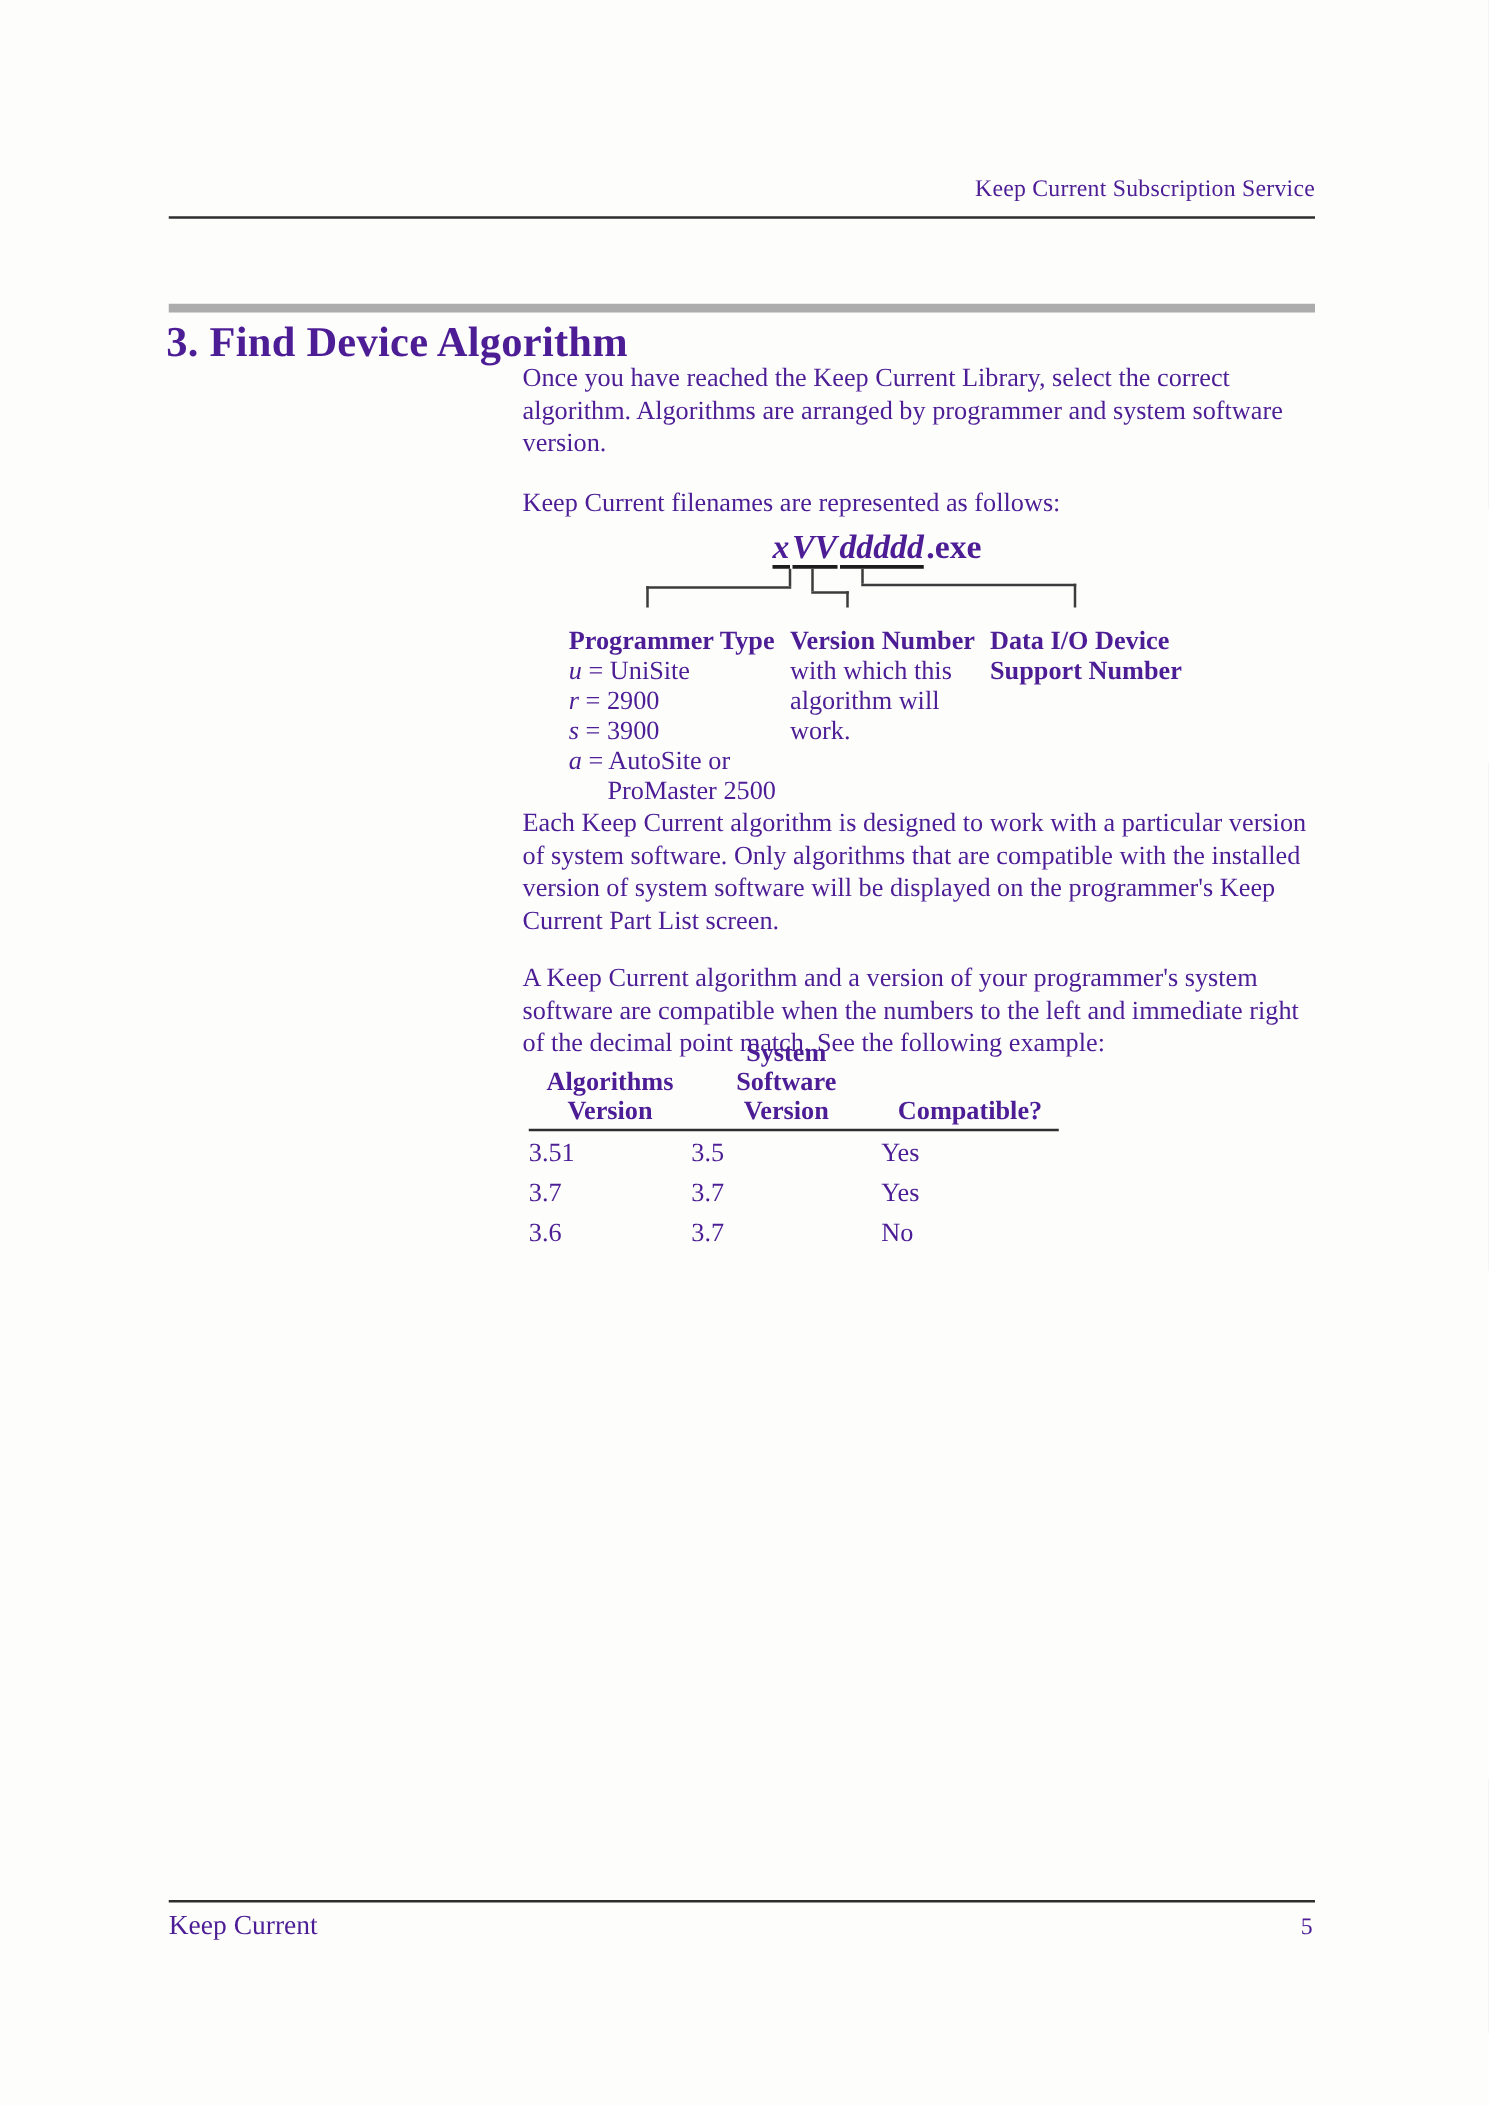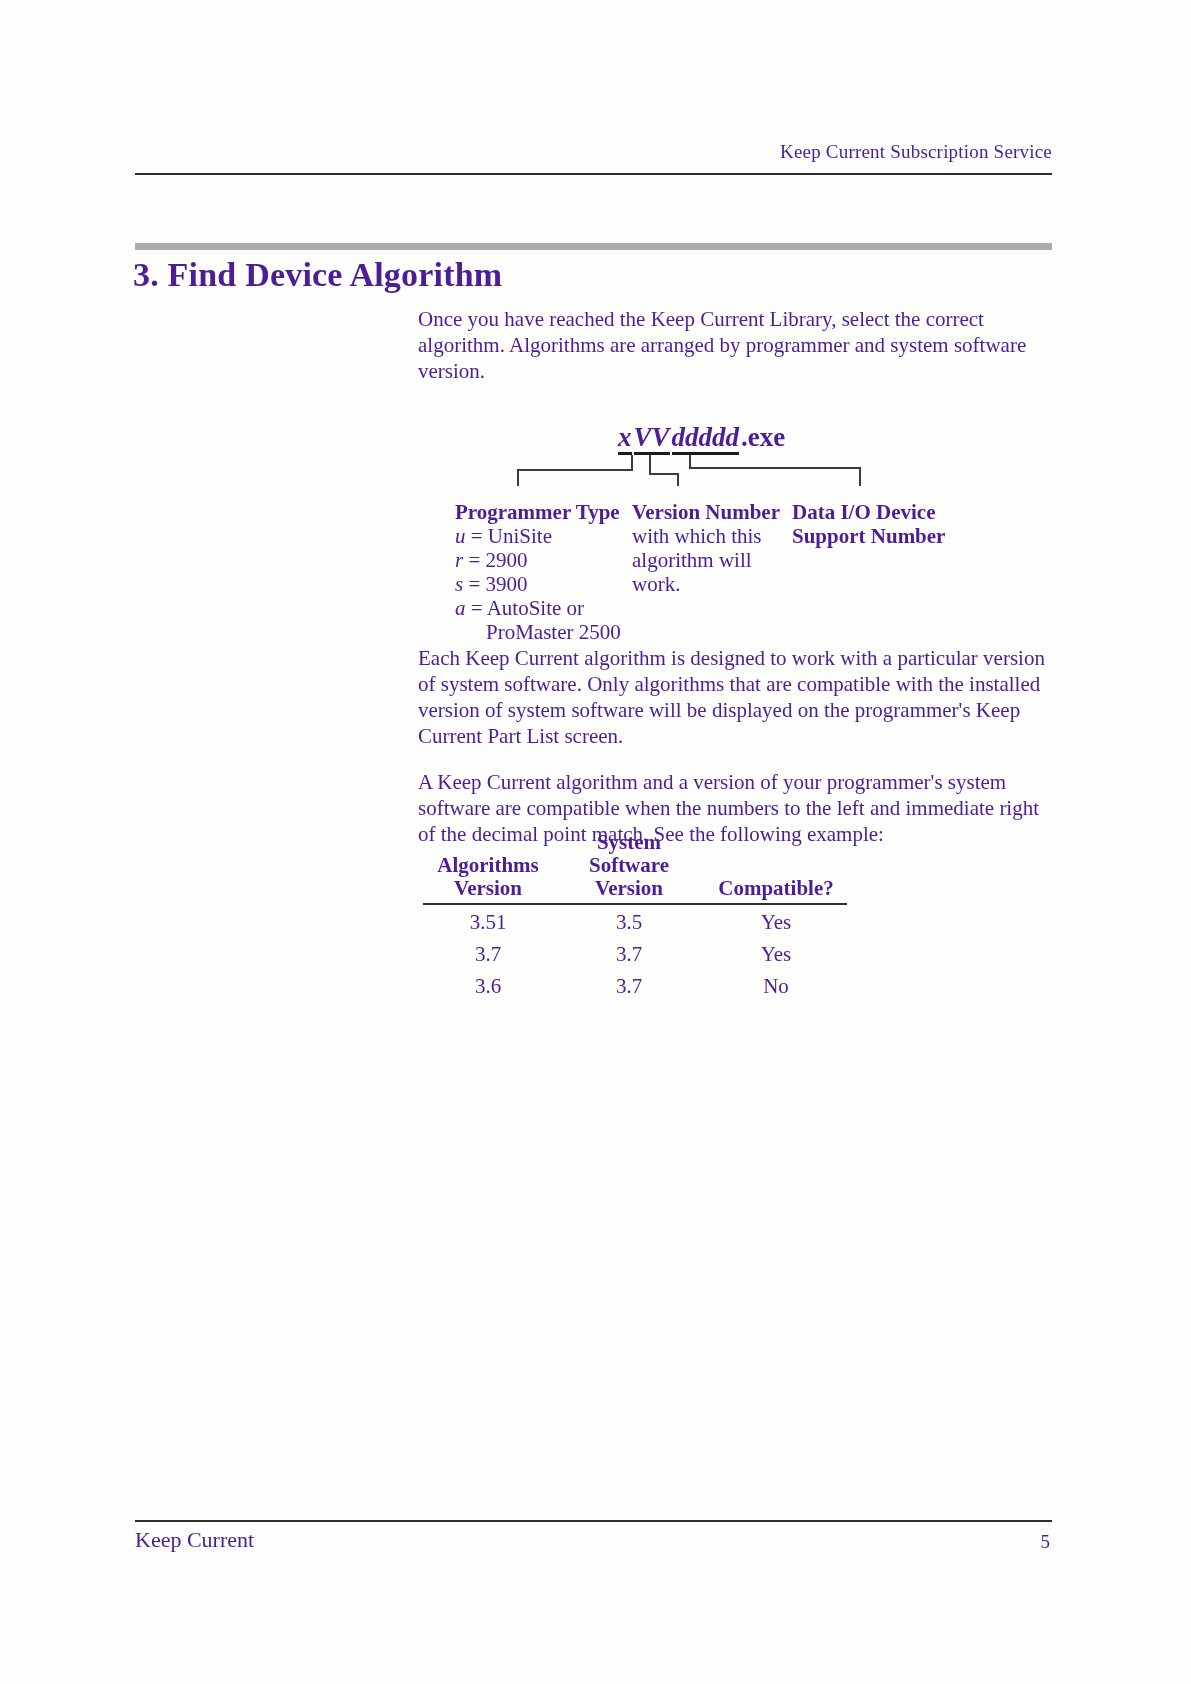--- a/index.html
+++ b/index.html
@@ -40,21 +40,21 @@
     letter-spacing: 0.2px;
   }
   
   .bodyblock {
     position: absolute;
     left: 418px;
     width: 640px;
     font-size: 21px;
     line-height: 26px;
   }
-  .p-intro    { top: 306px; }
+  .p-intro    { top: 289px; }
   .p-leadin   { top: 389px; }
   .p-each     { top: 645px; }
   .p-akeep    { top: 753px; margin-top: 16px; }
   .p-valid    { top: 1005px; }
   
   .fn-diagram {
     position: absolute;
     top: 424px; left: 418px;
     width: 640px; height: 212px;
   }
@@ -115,21 +115,21 @@
     text-align: center;
     font-weight: bold;
     line-height: 23px;
     padding-bottom: 3px;
   }
   .ct-hcell span { display: block; }
   .ct-rule { height: 2px; background: #2e2e2e; }
   .ct-row {
     display: grid;
     grid-template-columns: 130px 152px 142px;
-    text-align: center;
+    text-align: left;
     line-height: 30px;
     margin-top: 2px;
   }
   .ct-row:first-of-type { margin-top: 6px; }
   
   .footer-rule {
     position: absolute;
     top: 1520px; left: 135px; right: 139px;
     height: 2px; background: #2e2e2e;
   }
@@ -150,20 +150,21 @@
 <div class="page">
 
   <div class="running-head">Keep Current Subscription Service</div>
   <div class="header-rule"></div>
 
   <div class="gray-bar"></div>
   <h1 class="section-heading">3. Find Device Algorithm</h1>
 
   <p class="bodyblock p-intro">Once you have reached the Keep Current Library, select the correct algorithm. Algorithms are arranged by programmer and system software version.</p>
 
+  <p class="bodyblock p-leadin">Keep Current filenames are represented as follows:</p>
 
   <div class="fn-diagram">
     <div class="fn-name">
       <span class="fn-seg">x</span><span class="fn-seg">VV</span><span class="fn-seg">ddddd</span><span class="fn-ext">.exe</span>
     </div>
 
     <div class="conn v c-x-drop"></div>
     <div class="conn h c-left-h"></div>
     <div class="conn v c-left-drop"></div>
     <div class="conn v c-vv-drop"></div>

